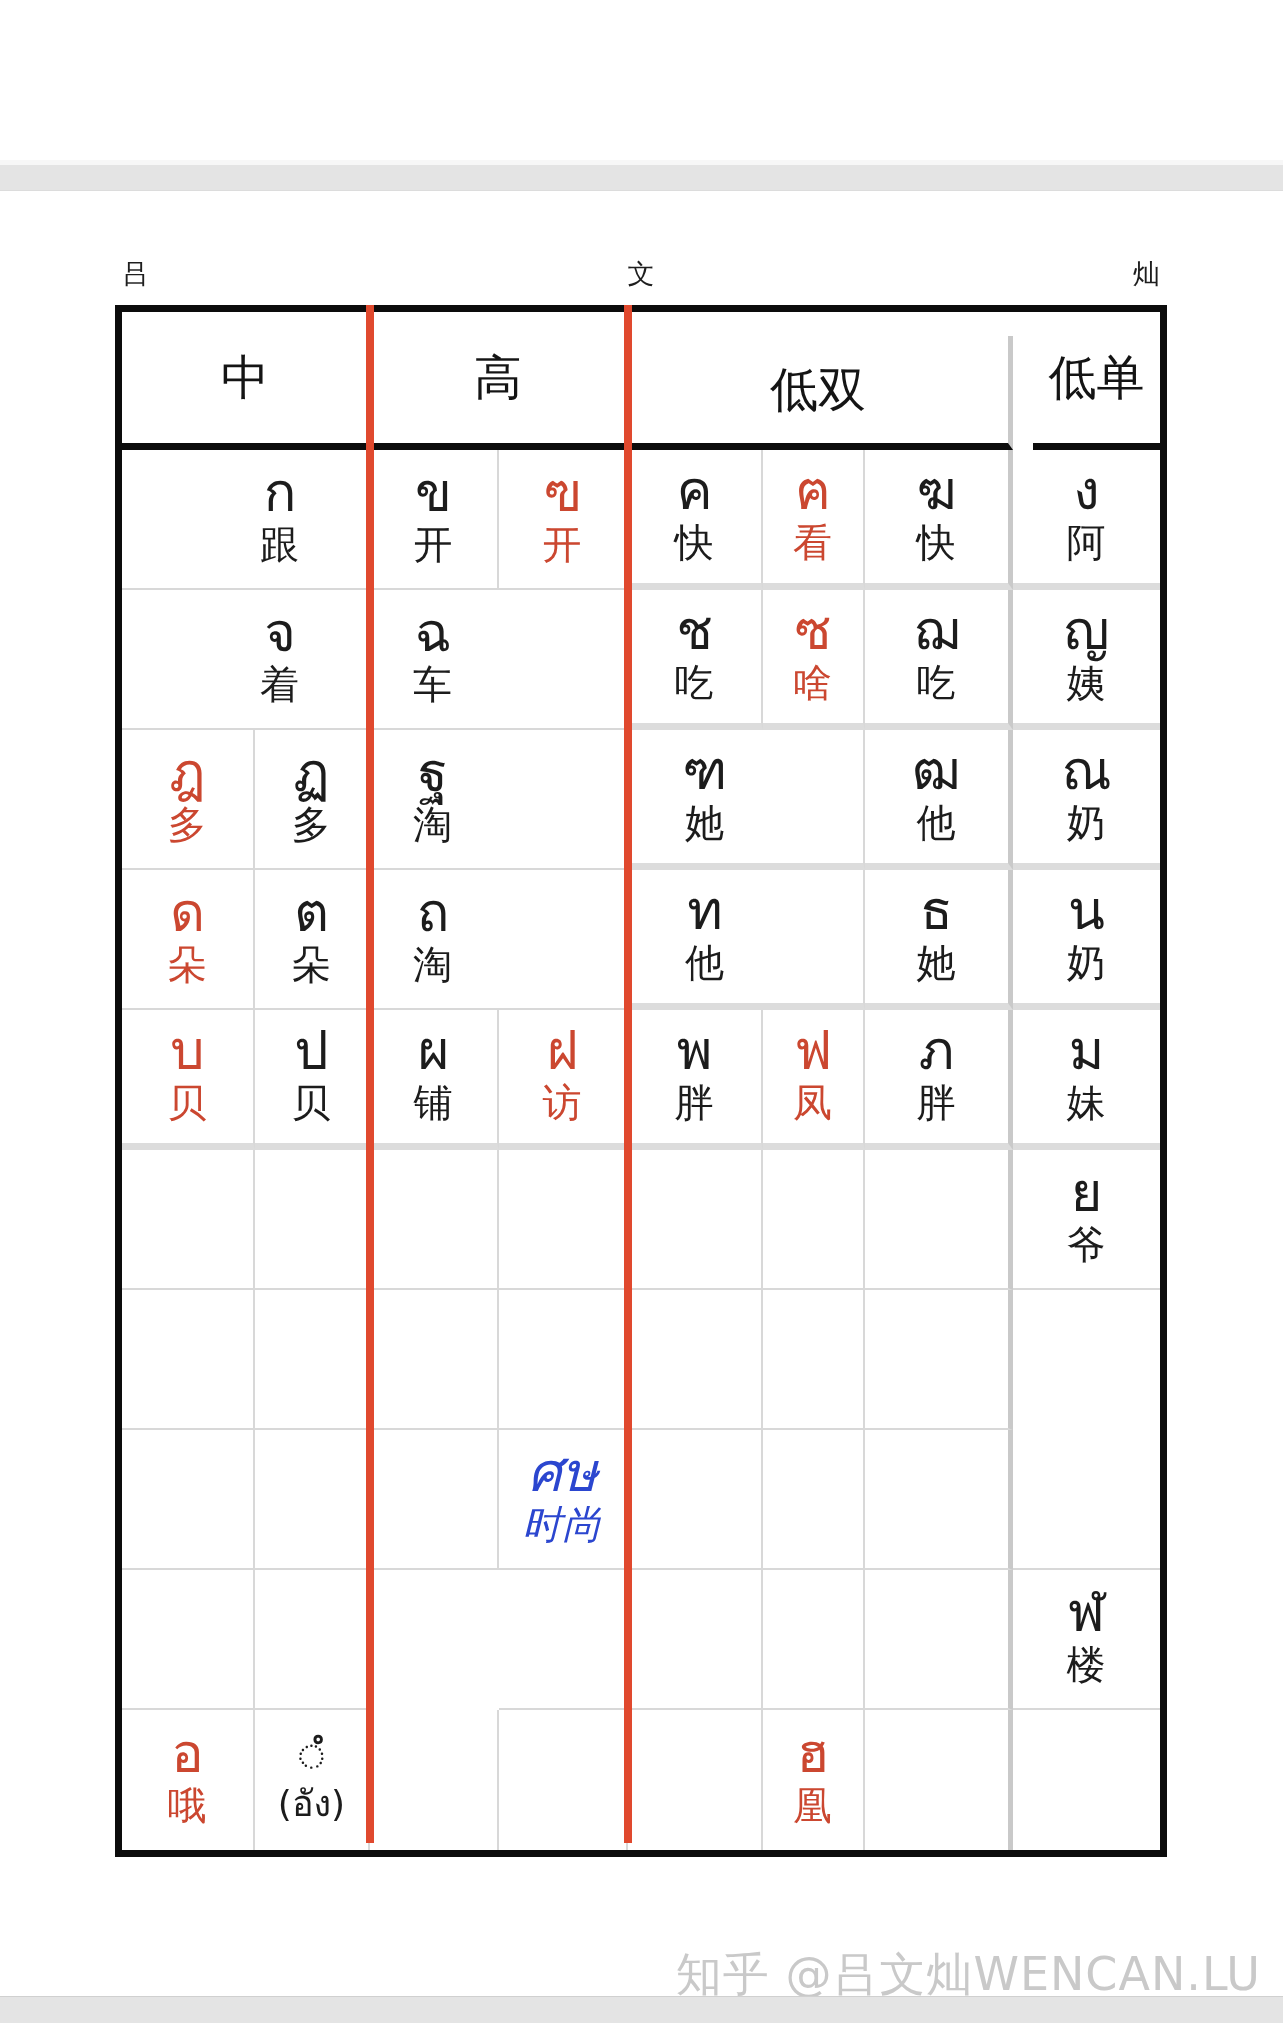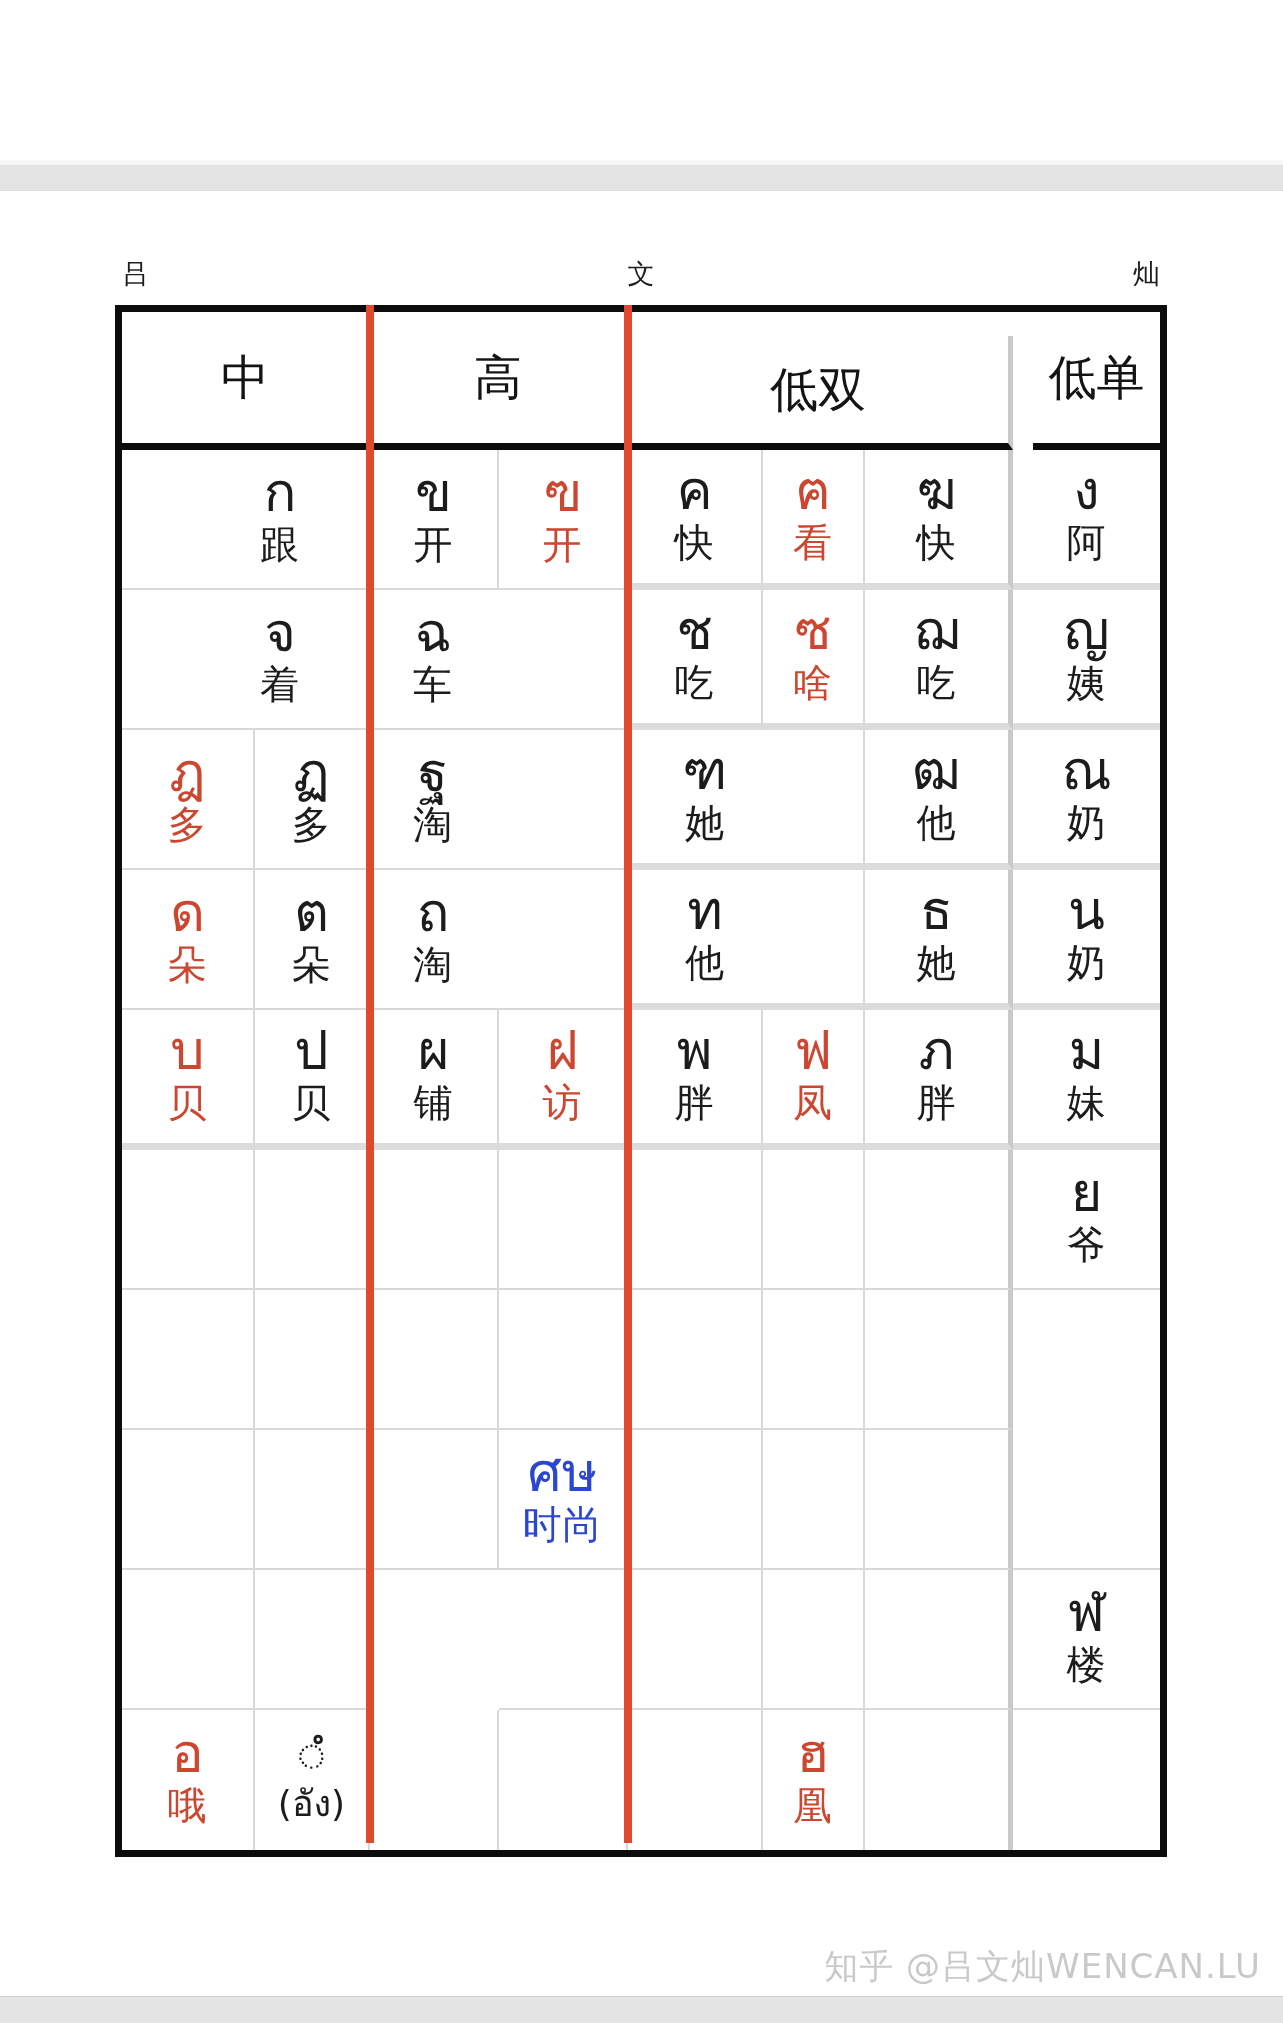--- a/index.html
+++ b/index.html
@@ -54,29 +54,29 @@
     display:flex; align-items:center; justify-content:center;
     font-size:48px; color:#141414; font-weight:500;
     border-bottom:7px solid #0c0c0c;
   }
   .thai { font-size:54px; line-height:48px; white-space:nowrap; }
   .cn   { font-size:39px; line-height:48px; white-space:nowrap; letter-spacing:1px; }
   .cell.small .thai { font-size:42px; line-height:44px; }
   .cell.small .cn   { font-size:36px; line-height:46px; letter-spacing:0; }
   .c-black { color:#1c1c1c; }
   .c-red   { color:#cb4730; }
-  .c-blue  { color:#2b46cf; }
+  .c-blue  { color:#2b46cf;font-style:italic; }
   .redline {
     position:absolute; top:7px; bottom:7px; width:8px;
     background:#e0492e; z-index:6;
   }
   
   .zhihu-wm {
     position:absolute; right:22px; top:1944px;
-    font-size:34px; color:#c9c9c9; letter-spacing:1px;
+    font-size:46px; color:#c9c9c9; letter-spacing:1px;
     text-shadow:0 2px 0 #ffffff;
   }
   .bottom-bar {
     position:absolute; left:0; top:1996px; width:1283px; height:27px;
     background:#e4e4e4; border-top:1px solid #d0d0d0;
   }
 </style>
 </head>
 <body>
 

